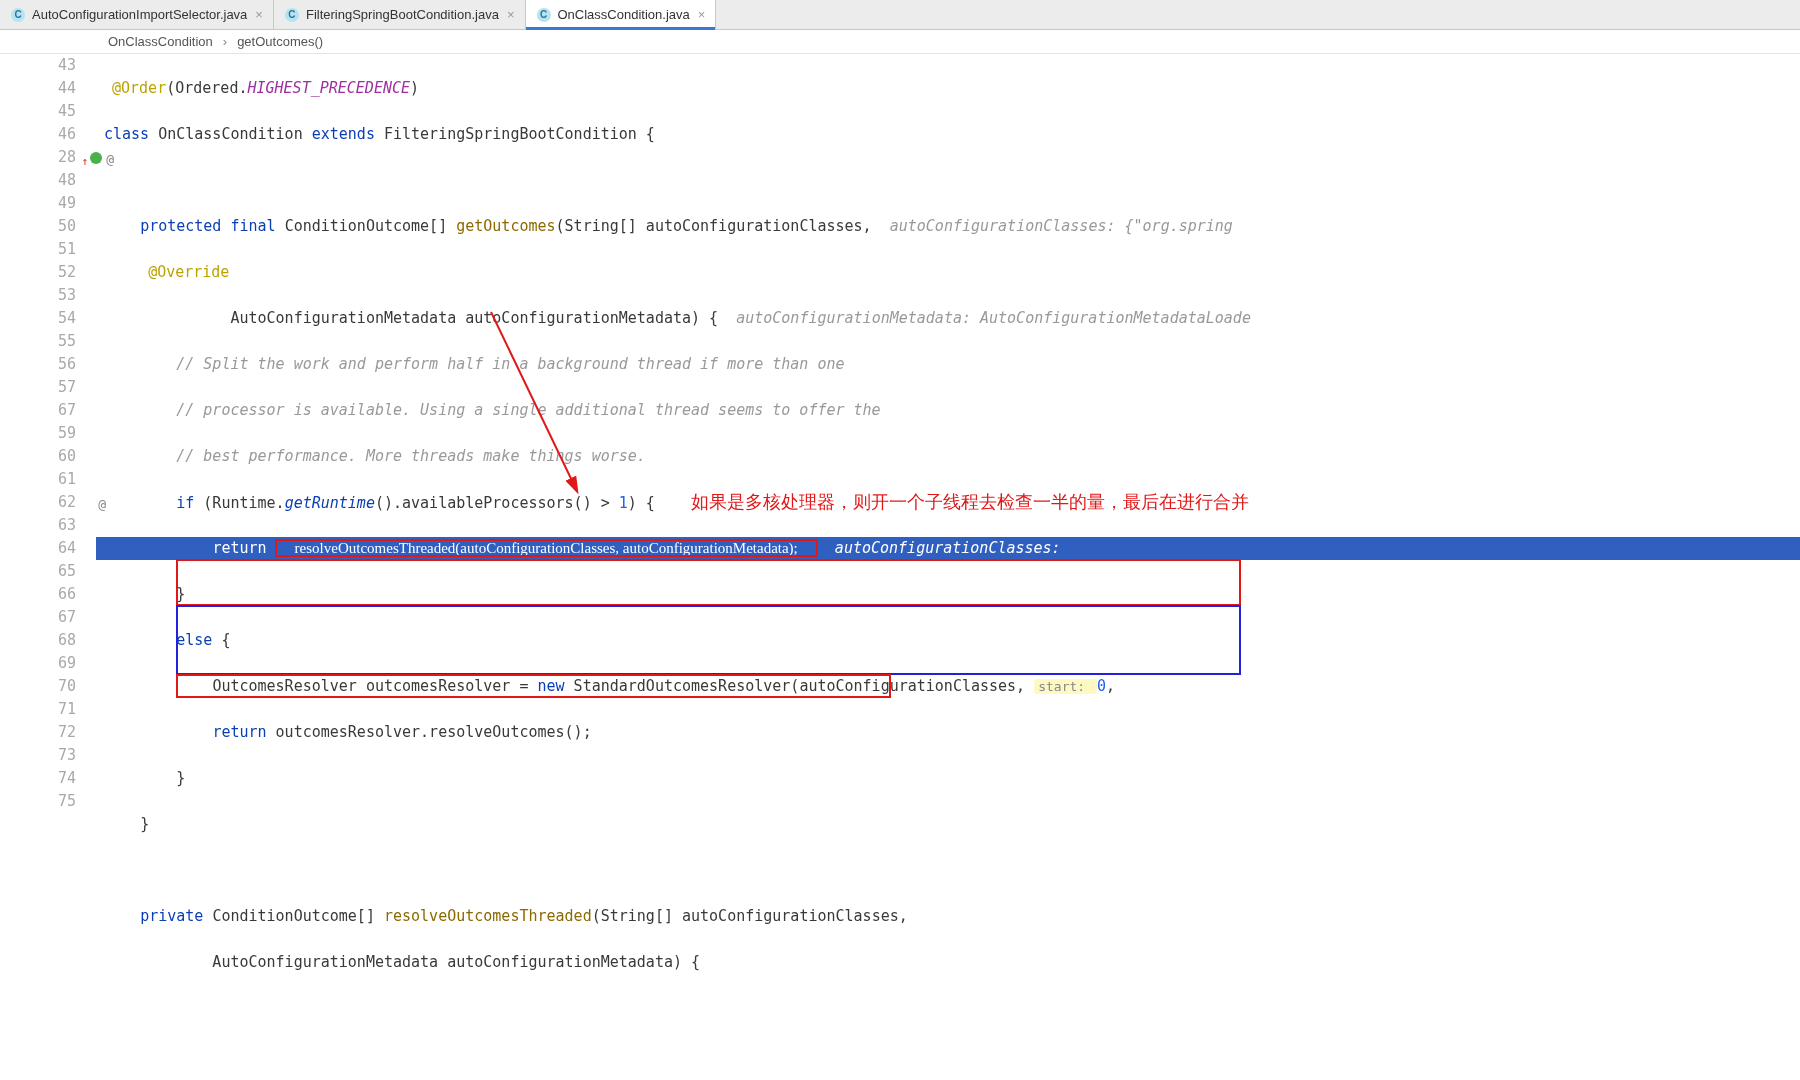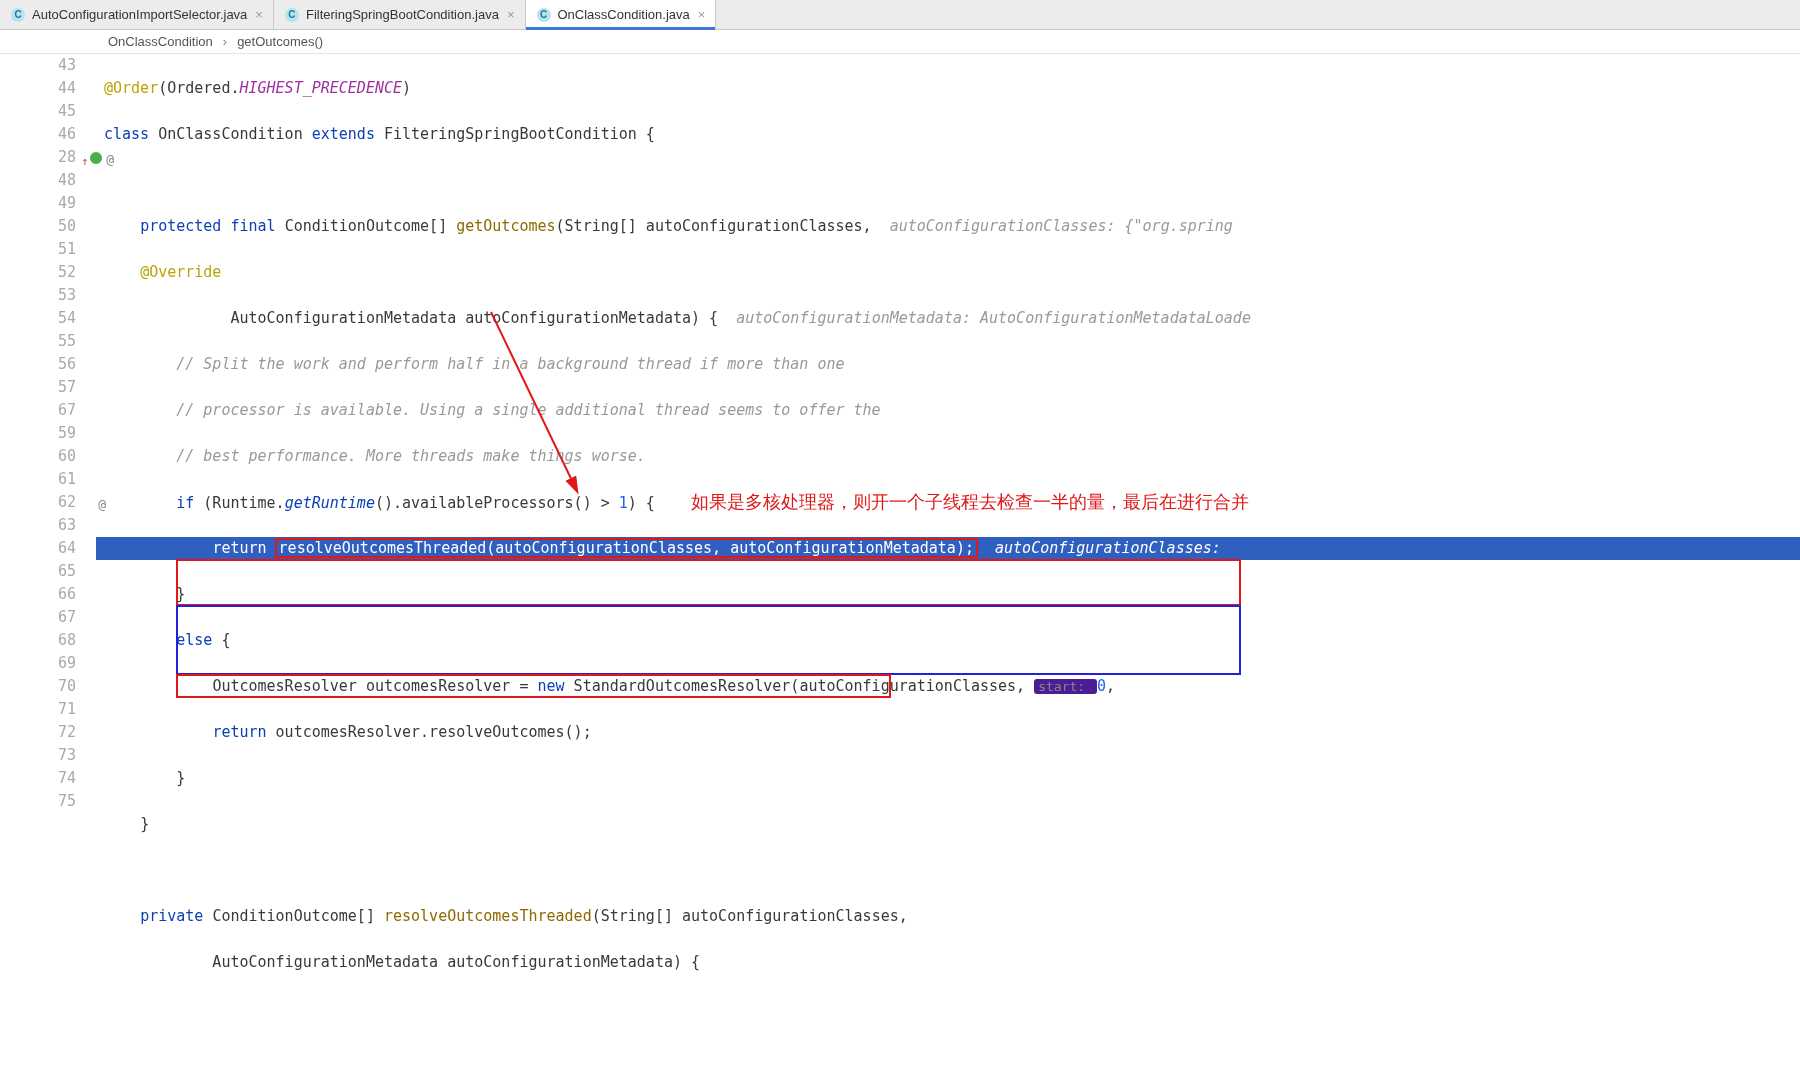--- a/index.html
+++ b/index.html
@@ -106,40 +106,41 @@
   font-family: 'Consolas', 'Monaco', monospace;
   font-size: 15px;
   line-height: 23px;
   position: relative;
   white-space: pre;
   color: #393939;
 }
 .code .line { height: 23px; position: relative; padding-left: 8px; }
 
 
-.anno { color: #bba300; }
+.anno { color: #bba300; margin-left: 8px; }
 .kw { color: #0a3fb5; }
 .kw-i { color: #0a3fb5; font-style: italic; }
 .method-decl { color: #8c6a00; }
 .field { color: #9e2fa0; }
 .const-i { color: #9e2fa0; font-style: italic; }
 .comment { color: #999999; font-style: italic; }
 .param-hint { color: #999999; font-style: italic; }
-.inlay { background: #4c1d95; color: #888; font-style: normal; padding: 0 4px; border-radius: 3px; font-size: 13px; }
+.inlay { background: #fef9c3; color: #888; font-style: normal; padding: 0 4px; border-radius: 3px; font-size: 13px; }
 .num { color: #2060f0; }
 
 .hl-line {
   background: #2f5fbf;
 }
 .hl-line, .hl-line span { color: #fff !important; }
 
 .box-red-inline {
   outline: 2px solid #e01818;
   outline-offset: -1px;
-  padding: 0 3px;
+  padding: 0 19px;
+  font-family: Liberation Serif, serif;
 }
 
 
 .overlay {
   position: absolute;
   z-index: 5;
   pointer-events: none;
 }
 .ov-red { border: 2.5px solid #e01818; }
 .ov-blue { border: 2.5px solid #2222dd; }

